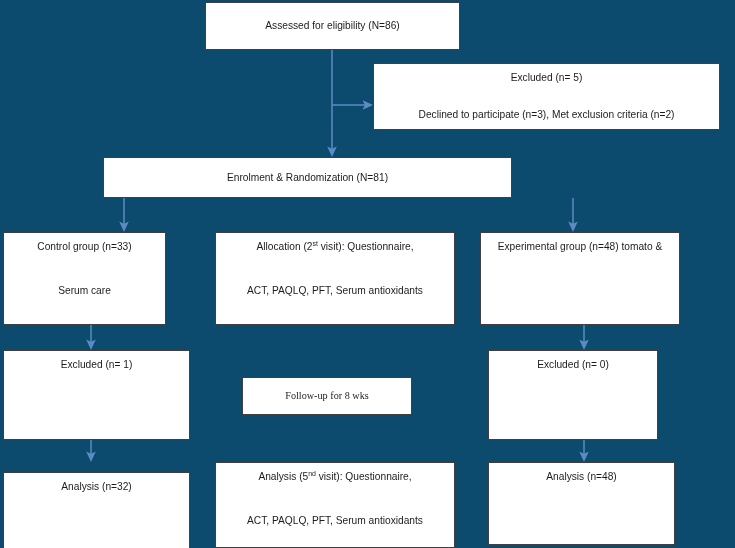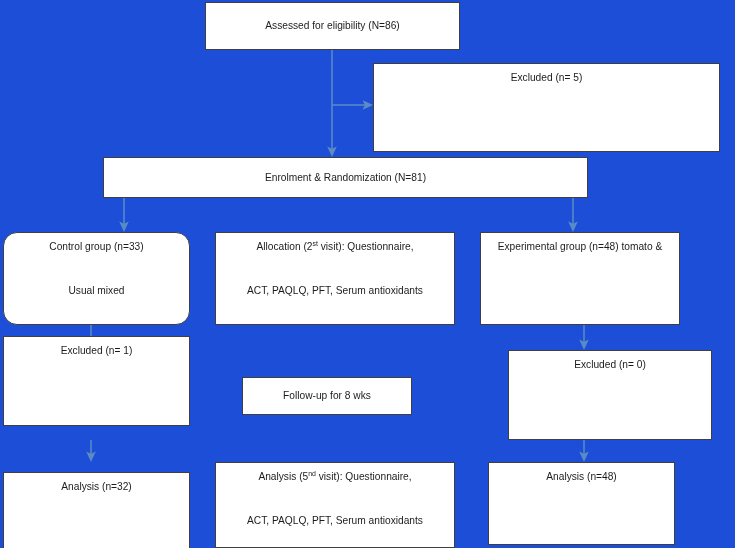--- a/index.html
+++ b/index.html
@@ -10,21 +10,21 @@
   }
   body {
     font-family: "Liberation Sans", sans-serif;
     -webkit-font-smoothing: antialiased;
   }
   #canvas {
     position: relative;
     width: 735px;
     height: 548px;
     overflow: hidden;
-    background: #1d4ed8;
+    background: #0c4a6e;
   }
   #arrow-layer {
     position: absolute;
     left: 0;
     top: 0;
     width: 735px;
     height: 548px;
     pointer-events: none;
   }
   .node {
@@ -52,30 +52,30 @@
   .gap-lg { height: 30px; }
 
   sup {
     font-size: 0.68em;
     vertical-align: super;
     line-height: 0;
   }
 
   
   #n-assessed      { left: 205px; top: 2px;   width: 255px; height: 48px; }
-  #n-excluded-top  { left: 373px; top: 63px;  width: 347px; height: 89px; }
-  #n-enrolment     { left: 103px; top: 157px; width: 485px; height: 41px; }
+  #n-excluded-top  { left: 373px; top: 63px;  width: 347px; height: 67px; }
+  #n-enrolment     { left: 103px; top: 157px; width: 409px; height: 41px; }
 
-  #n-control       { left: 3px;   top: 232px; width: 187px; height: 93px; border-radius: 14px; }
+  #n-control       { left: 3px;   top: 232px; width: 163px; height: 93px; }
   #n-allocation    { left: 215px; top: 232px; width: 240px; height: 93px; }
   #n-experimental  { left: 480px; top: 232px; width: 200px; height: 93px; }
 
-  #n-excl-control  { left: 3px;   top: 336px; width: 187px; height: 90px; }
-  #n-followup      { left: 242px; top: 377px; width: 170px; height: 38px; }
-  #n-excl-exp      { left: 508px; top: 350px; width: 204px; height: 90px; }
+  #n-excl-control  { left: 3px;   top: 350px; width: 187px; height: 90px; }
+  #n-followup      { left: 242px; top: 377px; width: 170px; height: 38px; font-family: Liberation Serif, serif; }
+  #n-excl-exp      { left: 488px; top: 350px; width: 170px; height: 90px; }
 
   #n-analysis-c    { left: 3px;   top: 472px; width: 187px; height: 95px; }
   #n-analysis-mid  { left: 215px; top: 462px; width: 240px; height: 86px; }
   #n-analysis-e    { left: 488px; top: 462px; width: 187px; height: 83px; align-items: center; }
 </style>
 </head>
 <body>
 
 <div id="canvas">
 
@@ -103,30 +103,31 @@
     <line x1="584" y1="440" x2="584" y2="457" stroke="#5b8bc4" stroke-width="1.5" marker-end="url(#ah)"></line>
   </svg>
 
   <div class="node va-center" id="n-assessed">
     <span class="line">Assessed for eligibility (N=86)</span>
   </div>
 
   <div class="node va-top" id="n-excluded-top">
     <span class="line">Excluded (n= 5)</span>
     <span class="gap-lg"></span>
+    <span class="line">Declined to participate (n=3), Met exclusion criteria (n=2)</span>
   </div>
 
   <div class="node va-center" id="n-enrolment">
     <span class="line">Enrolment &amp; Randomization (N=81)</span>
   </div>
 
   <div class="node va-top" id="n-control">
     <span class="line">Control group (n=33)</span>
     <span class="gap-lg"></span>
-    <span class="line">Usual mixed</span>
+    <span class="line">Serum care</span>
   </div>
 
   <div class="node va-top" id="n-allocation">
     <span class="line"><span>Allocation (2</span><sup>st</sup><span> visit): Questionnaire,</span></span>
     <span class="gap-lg"></span>
     <span class="line">ACT, PAQLQ, PFT, Serum antioxidants</span>
   </div>
 
   <div class="node va-top" id="n-experimental">
     <span class="line">Experimental group (n=48) tomato &amp;</span>

